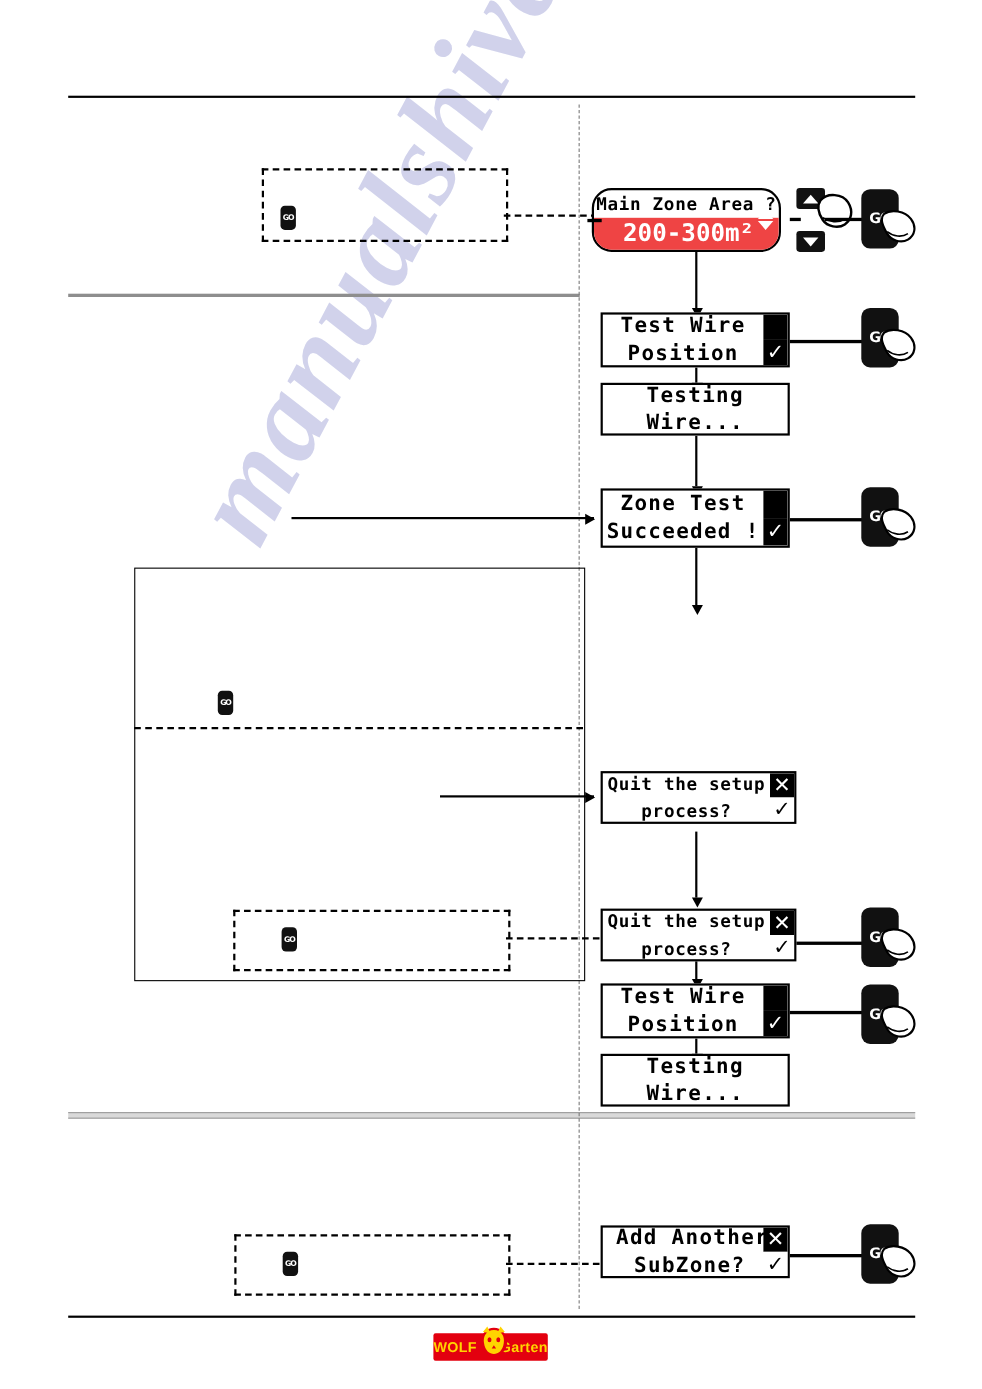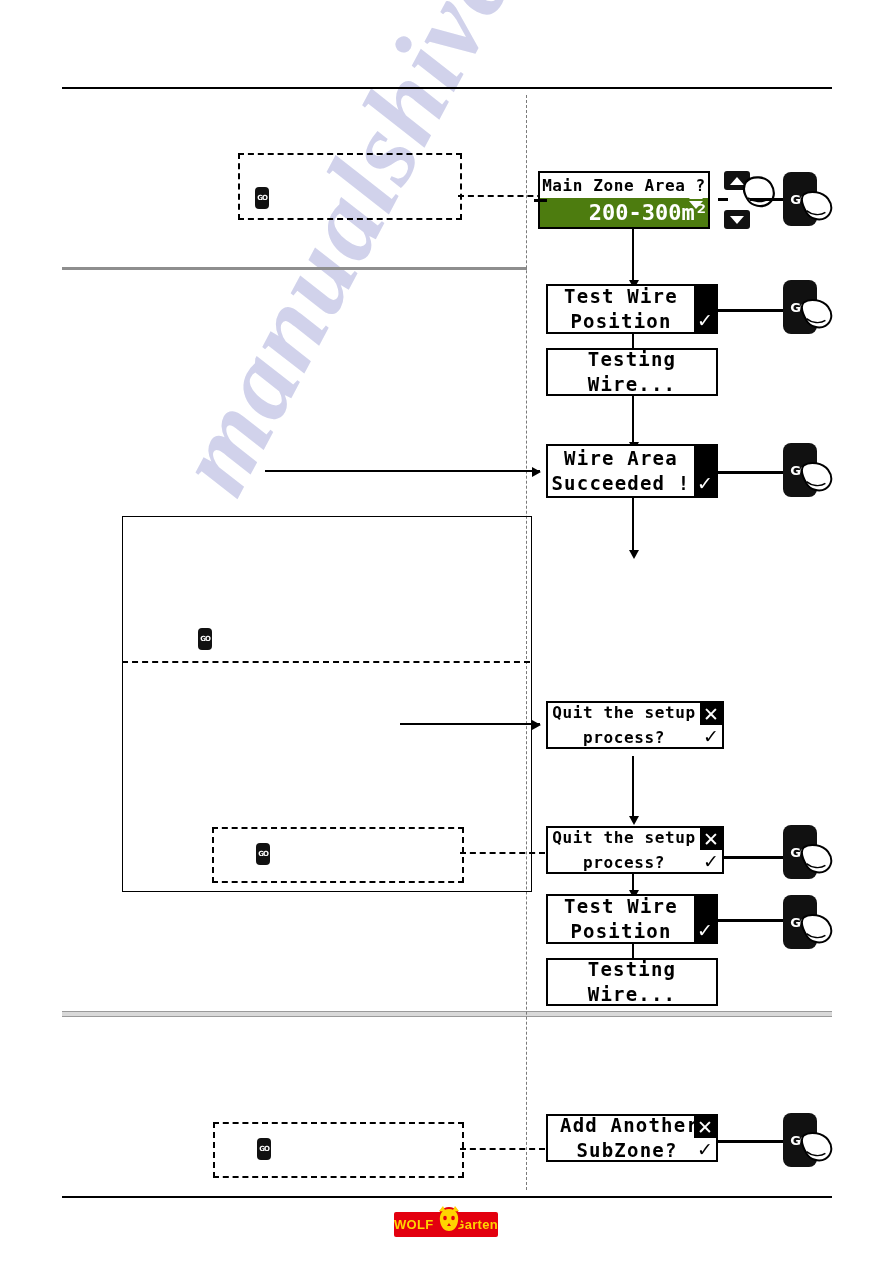--- a/index.html
+++ b/index.html
@@ -159,23 +159,23 @@
     font-size: 19px;
     line-height: 25px;
     letter-spacing: 1.2px;
     white-space: pre;
   }
   .lcd-row.small {
     font-size: 16px;
     letter-spacing: .6px;
   }
   .lcd-row.inverted {
-    background: #4d7c0f;
+    background: #ef4444;
     color: #ffffff;
-    text-align: right;
+    text-align: center;
     padding-left: 4px;
     font-size: 22px;
     line-height: 30px;
     letter-spacing: 0px;
   }
 
   
   .lcd-keycol {
     position: absolute;
     right: 0; top: 0;
@@ -381,21 +381,21 @@
   <div class="arrow-v" style="left:632px; top:228px; height:52px;"></div>
   <div class="arrow-v" style="left:632px; top:334px; height:14px;"></div>
   <div class="arrow-v" style="left:632px; top:396px; height:46px;"></div>
   <div class="arrow-v" style="left:632px; top:498px; height:52px;"></div>
   <div class="arrow-v" style="left:632px; top:756px; height:60px;"></div>
   <div class="arrow-v" style="left:632px; top:872px; height:18px;"></div>
   <div class="arrow-v" style="left:632px; top:944px; height:14px;"></div>
 
   <div class="line-v-plain" style="left:632px; top:228px; height:0px;"></div>
 
-  <div class="lcd" style="left:538px; top:171px; width:172px; height:58px;">
+  <div class="lcd" style="left:538px; top:171px; width:172px; height:58px;border-radius:18px;">
     <div class="lcd-rows">
       <div class="lcd-row small">Main Zone Area ?</div>
       <div class="lcd-row inverted">200-300m²</div>
     </div>
     <div class="lcd-scroll">
       <div class="tri-up"></div>
       <div class="tri-down"></div>
     </div>
   </div>
 
@@ -451,21 +451,21 @@
 
   <div class="lcd" style="left:546px; top:348px; width:172px; height:48px;">
     <div class="lcd-rows">
       <div class="lcd-row">Testing</div>
       <div class="lcd-row">Wire...</div>
     </div>
   </div>
 
   <div class="lcd" style="left:546px; top:444px; width:172px; height:54px;">
     <div class="lcd-rows" style="right:22px;">
-      <div class="lcd-row">Wire Area</div>
+      <div class="lcd-row">Zone Test</div>
       <div class="lcd-row">Succeeded !</div>
     </div>
     <div class="lcd-keycol">
       <div class="lcd-key full-black"></div>
       <div class="lcd-key full-black">✓</div>
     </div>
   </div>
   <div class="line-h-plain" style="left:718px; top:471px; width:66px;"></div>
   <div class="go-unit" style="left:783px; top:443px;">
     <div class="go-btn">

